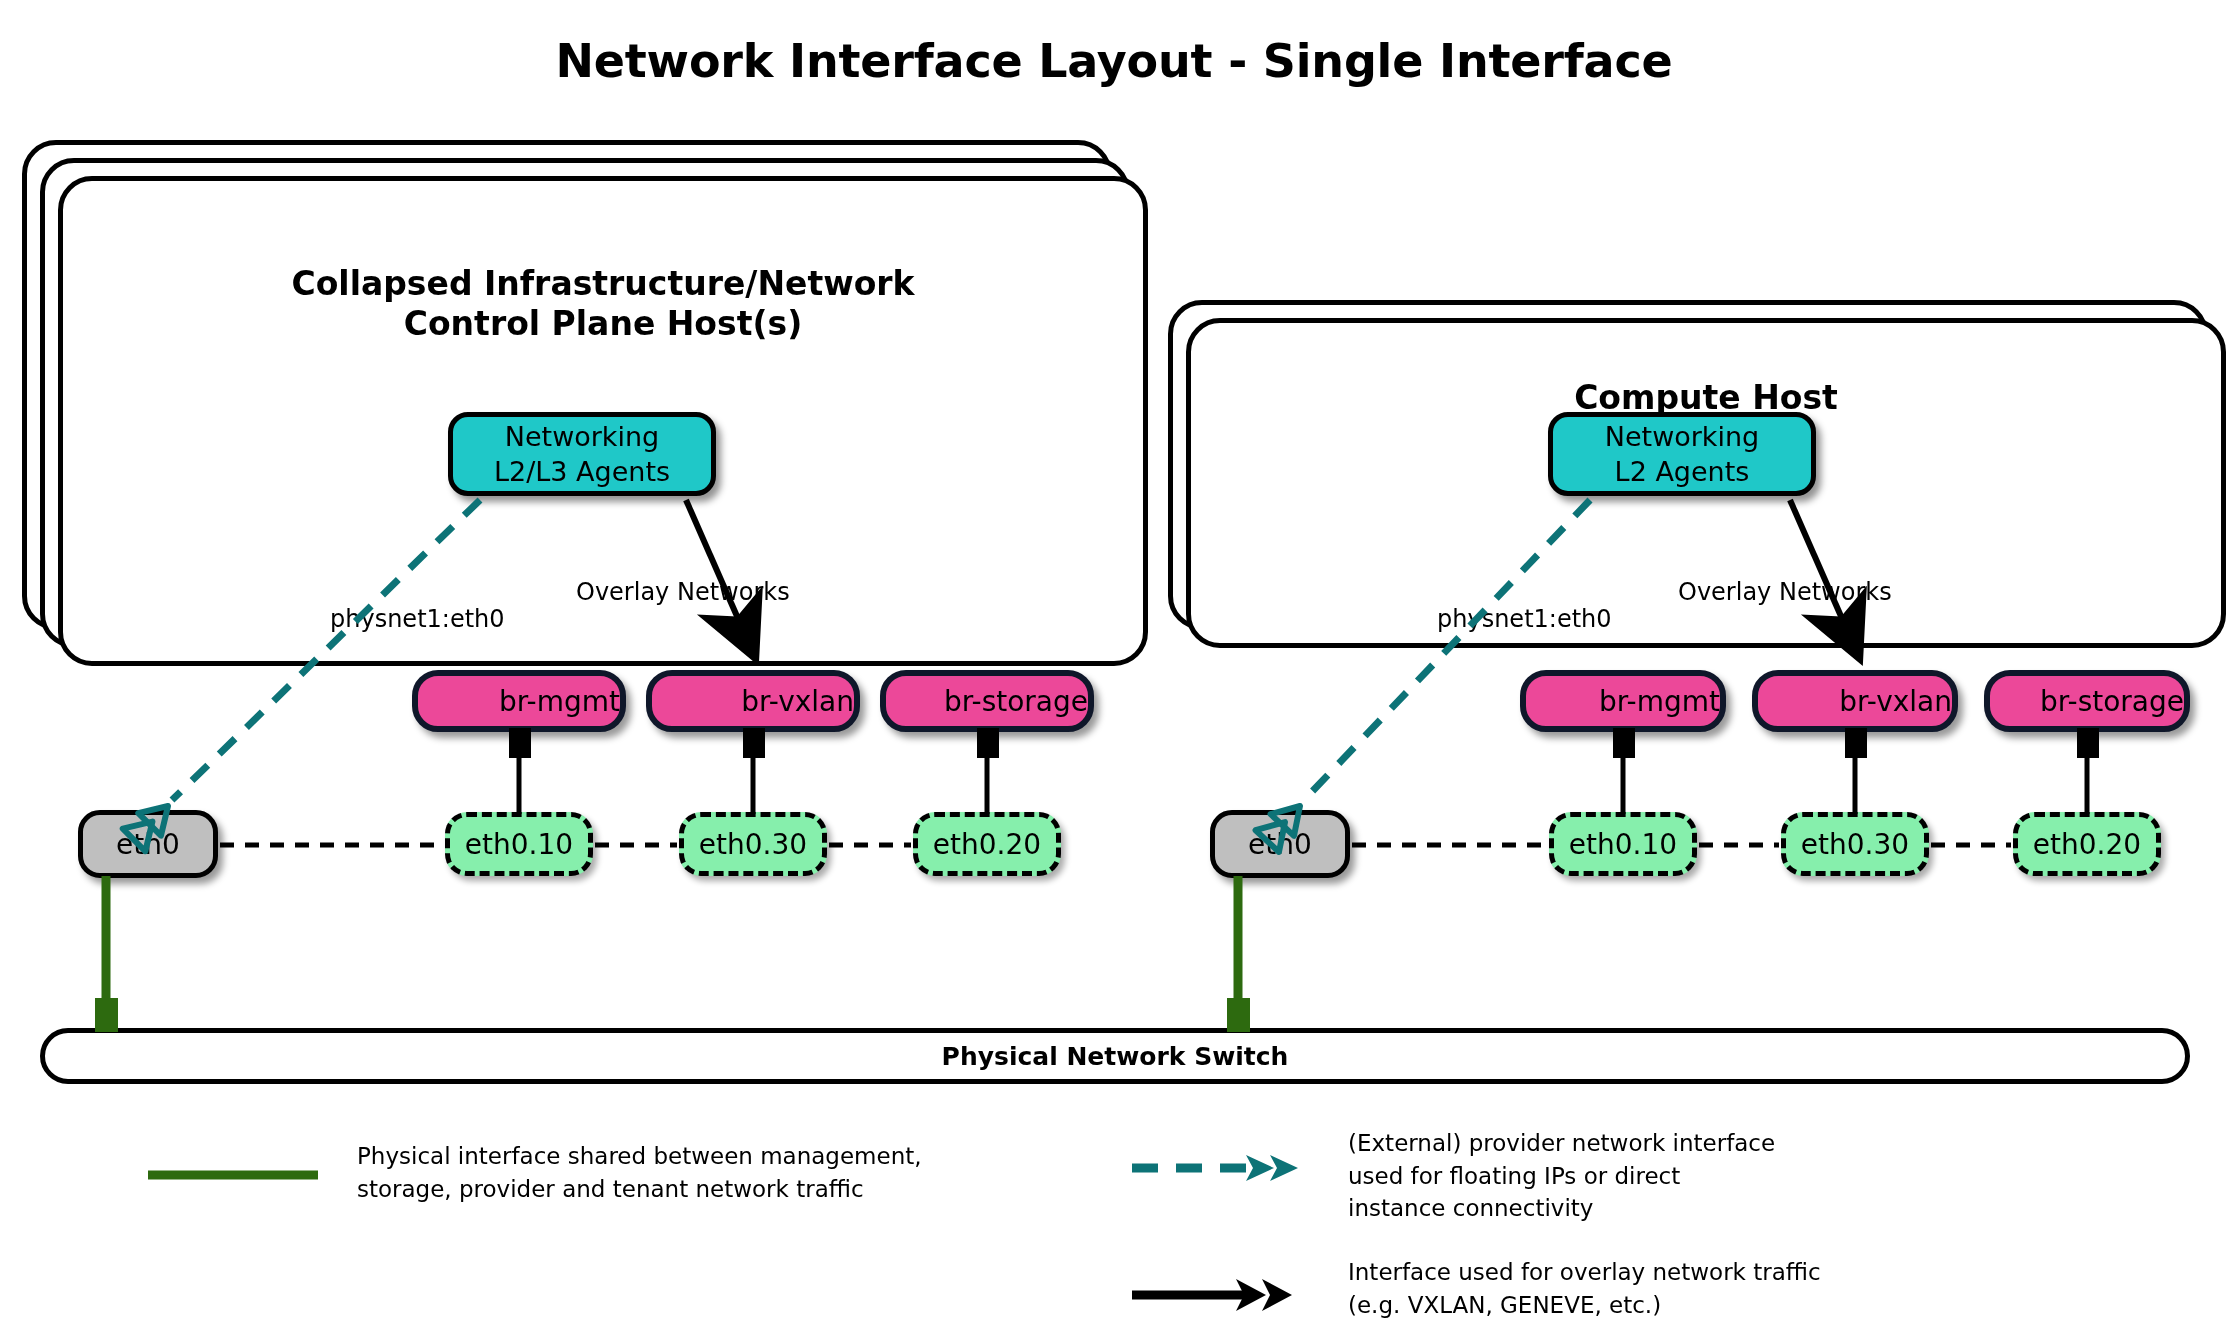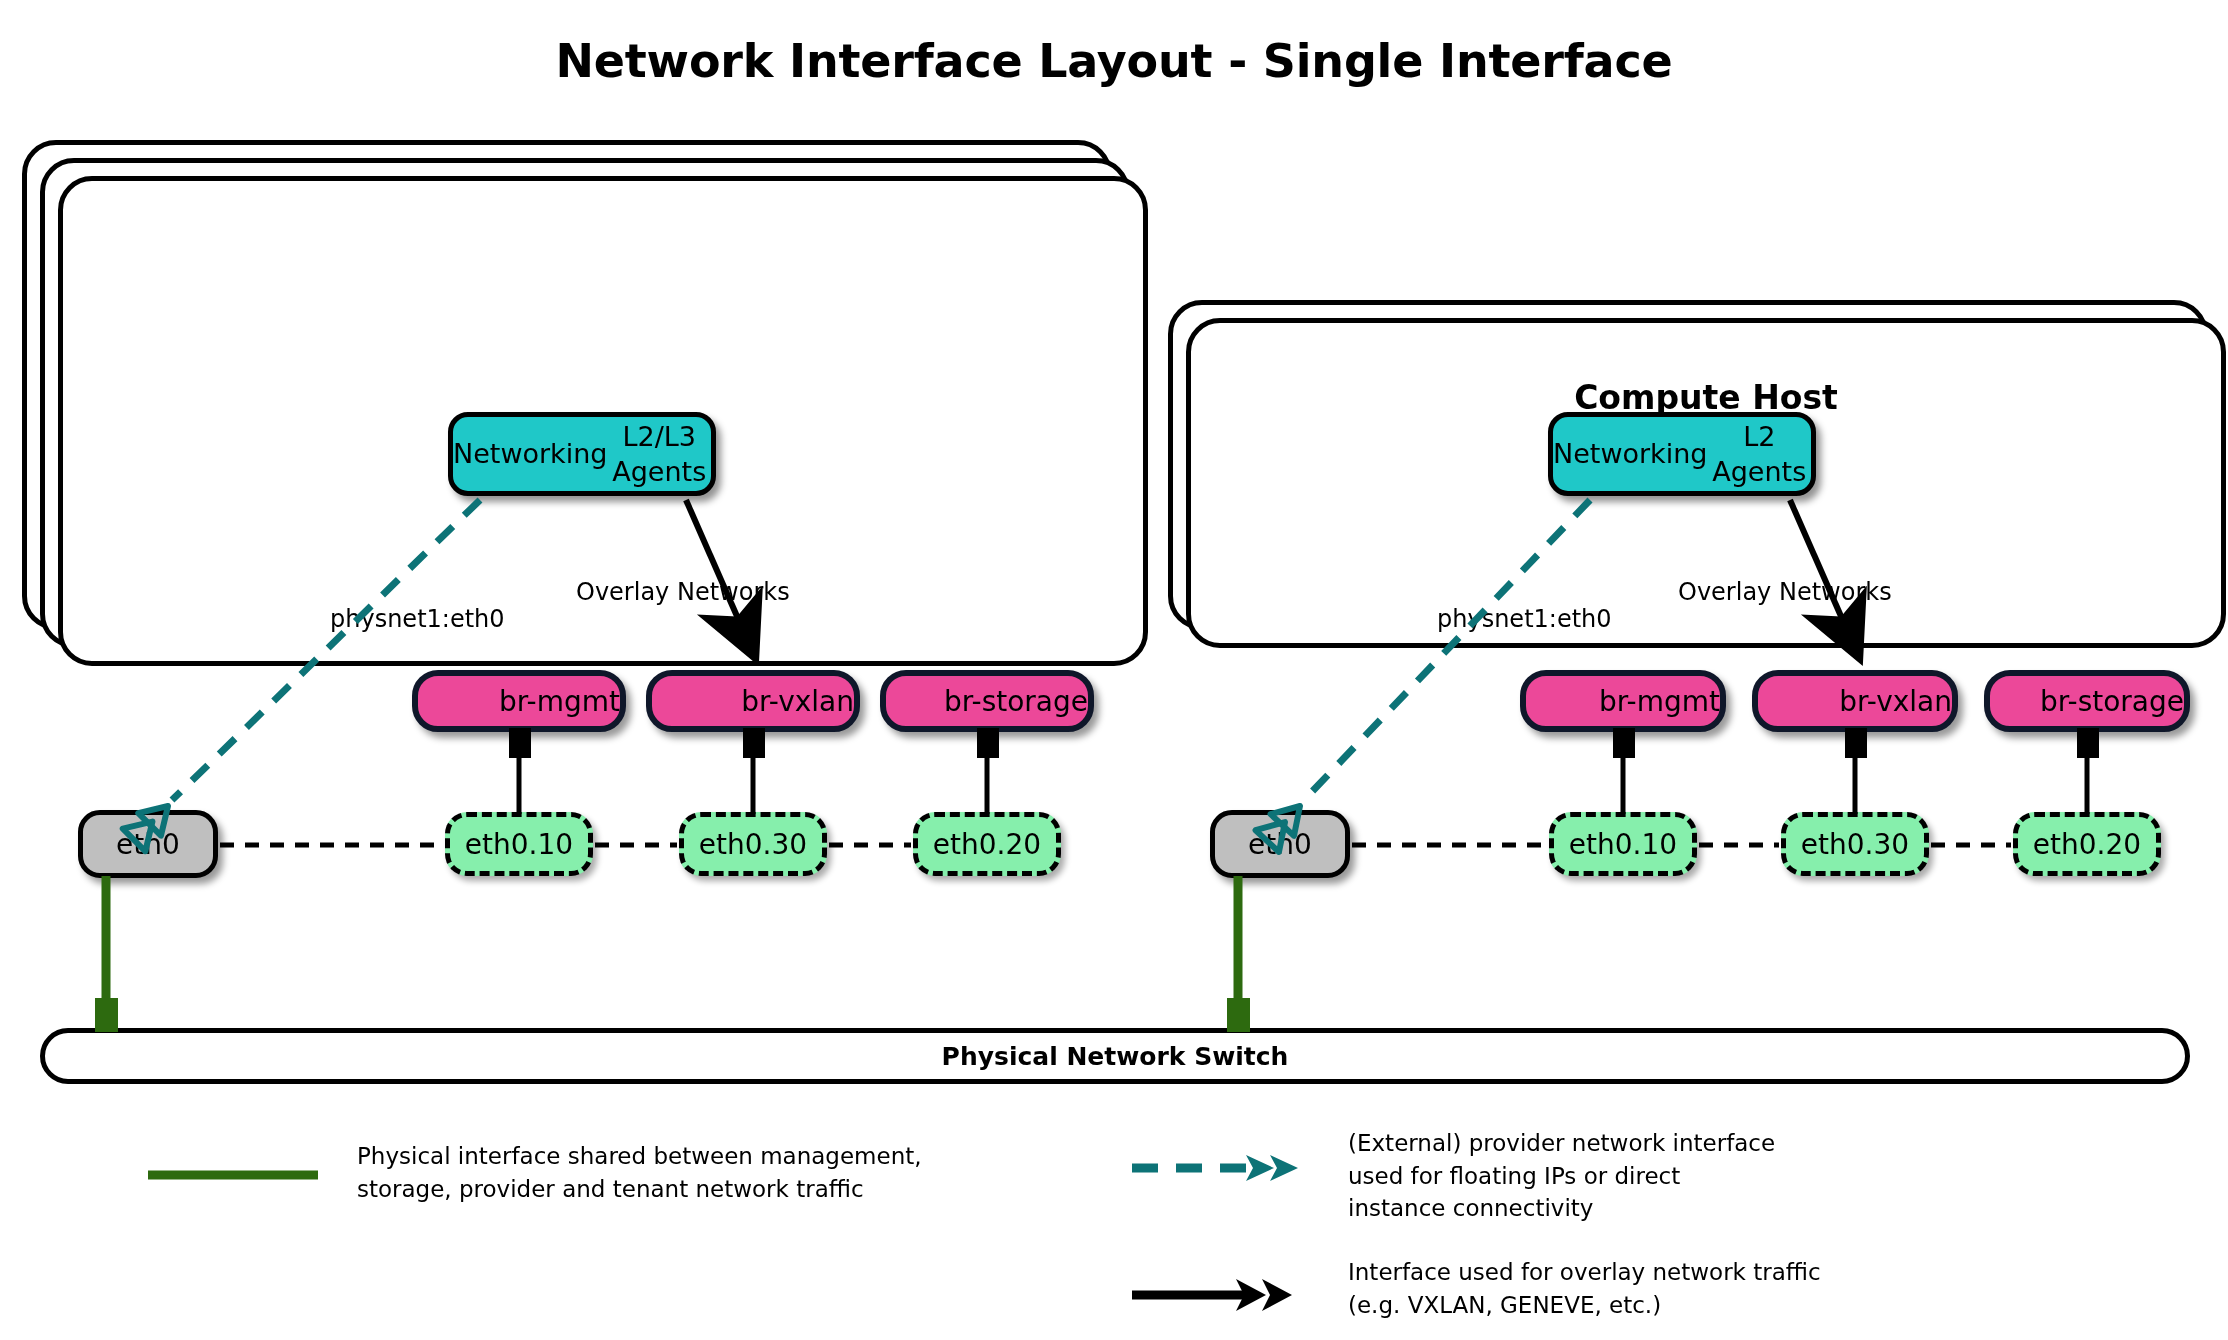--- a/index.html
+++ b/index.html
@@ -51,20 +51,21 @@
     line-height: 1.22;
   }
 
   
   .agent-node {
     position: absolute;
     box-sizing: border-box;
     border: 5px solid #000000;
     border-radius: 20px;
     display: flex;
+    flex-direction: column;
     align-items: center;
     justify-content: center;
     font-size: 27px;
     line-height: 1.30;
     box-shadow: 5px 6px 7px rgba(0,0,0,0.42);
     text-align: center;
   }
 
   
   .bridge-node {
@@ -151,20 +152,24 @@
 <body>
 
 <div id="stage">
 
   <div id="diagram-title">Network Interface Layout - Single Interface</div>
 
   <div class="host-card" style="left:22px; top:140px; width:1090px; height:490px;"></div>
   <div class="host-card" style="left:40px; top:158px; width:1090px; height:490px;"></div>
   <div class="host-card" style="left:58px; top:176px; width:1090px; height:490px;"></div>
 
+  <div class="host-title" style="left:58px; top:264px; width:1090px;">
+    <div>Collapsed Infrastructure/Network</div>
+    <div>Control Plane Host(s)</div>
+  </div>
 
   <div class="agent-node" style="left:448px; top:412px; width:268px; height:84px; background:#1fc8c8;">
     <span>Networking</span>
     <span>L2/L3 Agents</span>
   </div>
 
   <div class="edge-label" style="left:330px; top:605px;">physnet1:eth0</div>
   <div class="edge-label" style="left:576px; top:578px;">Overlay Networks</div>
 
   <div class="bridge-node" style="left:412px; top:670px; width:214px; height:62px;">

